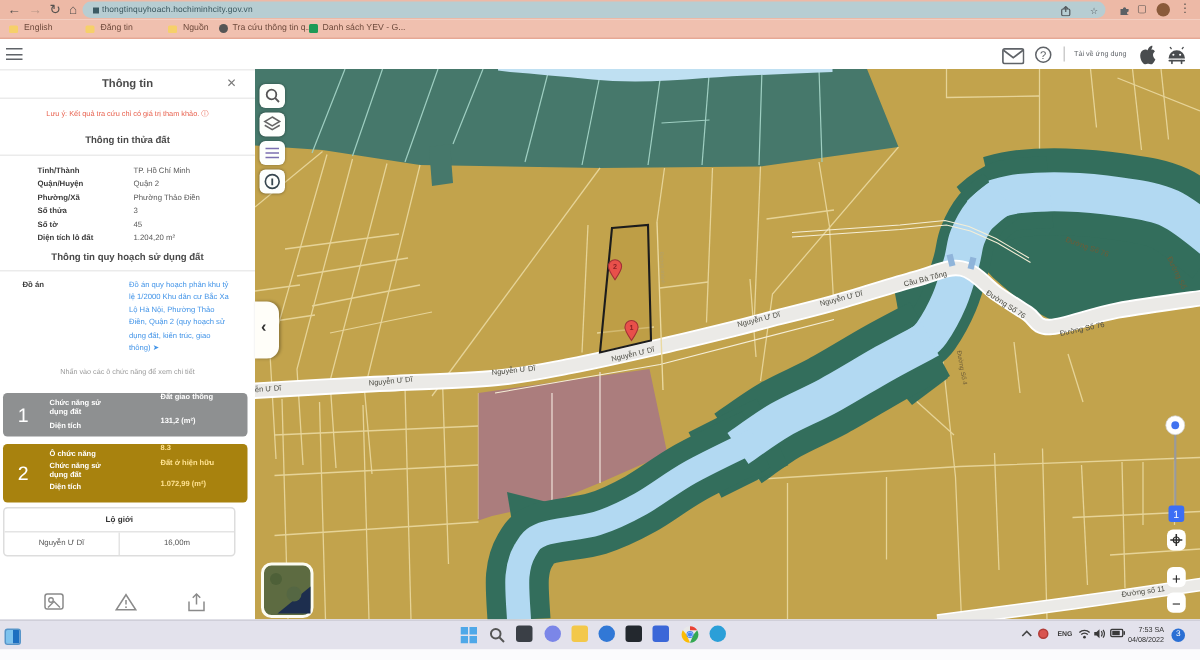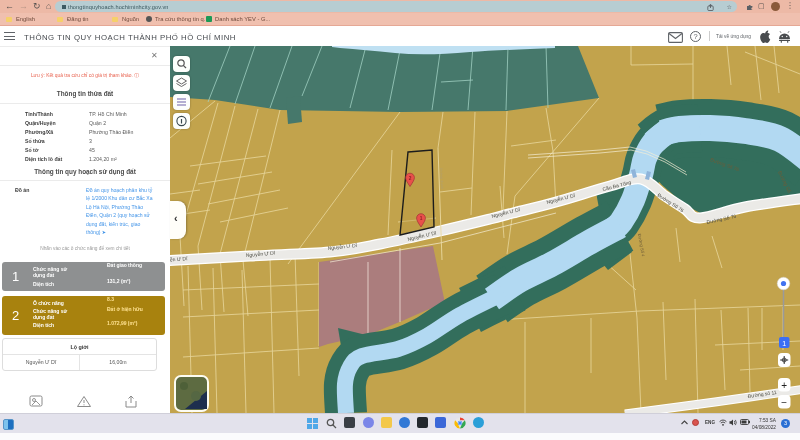--- a/index.html
+++ b/index.html
@@ -86,21 +86,20 @@
     <span style="position:absolute;left:146px;top:3px;width:6px;height:6px;border-radius:50%;background:#555;"></span>
     <span class="bkm" style="left:155px;">Tra cứu thông tin q...</span>
     <span style="position:absolute;left:206px;top:3px;width:6px;height:6px;border-radius:1px;background:#1d9a57;"></span>
     <span class="bkm" style="left:215px;">Danh sách YEV - G...</span>
   </div>
 
   <div id="appbar">
     <div class="hline" style="top:5px;"></div>
     <div class="hline" style="top:8.5px;"></div>
     <div class="hline" style="top:12px;"></div>
-    <div id="title">THÔNG TIN QUY HOẠCH THÀNH PHỐ HỒ CHÍ MINH</div>
     <svg style="position:absolute;left:668px;top:4.5px;" width="15" height="11" viewBox="0 0 15 11">
         <rect x="0.6" y="0.6" width="13.8" height="9.8" rx="1.2" fill="none" stroke="#5f6368" stroke-width="1.1"></rect>
         <path d="M1,1.5 L7.5,6.5 L14,1.5" fill="none" stroke="#5f6368" stroke-width="1.1"></path>
       </svg>
     <span style="position:absolute;left:690px;top:4px;width:11px;height:11px;border:1.2px solid #5f6368;border-radius:50%;font-size:7.5px;color:#5f6368;text-align:center;line-height:10px;">?</span>
     <span style="position:absolute;left:709px;top:4px;width:1px;height:10px;background:#ccc;"></span>
     <span style="position:absolute;left:716px;top:6.5px;font-size:4.8px;color:#5f6368;">Tải về ứng dụng</span>
     <svg style="position:absolute;left:760px;top:3px;" width="12" height="13" viewBox="0 0 24 26">
         <path d="M16.5,1 C16.7,3 15.8,4.8 14.7,6 C13.6,7.3 11.9,8.3 10.3,8.2 C10,6.3 10.9,4.4 12,3.2 C13.2,1.9 15.1,1 16.5,1 Z M20.5,19 C19.9,20.5 19.2,21.9 18.2,23.2 C17,24.8 16,25.9 14.5,26 C13,26 12.5,25.1 10.7,25.1 C8.9,25.1 8.3,26 6.9,26 C5.4,26 4.3,24.6 3.1,23 C0.7,19.6 -1,13.5 1.5,9.4 C2.7,7.4 4.9,6.1 7.2,6.1 C8.7,6.1 10.1,7.1 11,7.1 C11.9,7.1 13.7,5.9 15.5,6.1 C16.3,6.1 18.5,6.4 19.9,8.5 C19.8,8.6 17.3,10.1 17.3,13.2 C17.4,16.9 20.5,18.9 20.5,19 Z" fill="#494c4f"></path>
       </svg>
@@ -289,20 +288,21 @@
       </svg></div>
   <div class="mbtn" style="left:173px; top:113px;"><svg width="17" height="16" viewBox="0 0 17 16">
         <circle cx="8.5" cy="8" r="4.6" fill="none" stroke="#37474f" stroke-width="1.1"></circle>
         <line x1="8.5" y1="6" x2="8.5" y2="10.5" stroke="#37474f" stroke-width="1.2"></line>
       </svg></div>
   <div id="collapse">
       <span>‹</span>
     </div>
 
   <div id="panel">
+    <div id="p-title">Thông tin</div>
     <div id="p-x">✕</div>
     <div class="pnl-div" style="top:18px;"></div>
     <div id="p-note">Lưu ý: Kết quả tra cứu chỉ có giá trị tham khảo. ⓘ</div>
     <div class="sechead" style="top:43px;">Thông tin thửa đất</div>
     <div class="pnl-div" style="top:56px;"></div>
     <div class="lbl" style="top:64px;">Tỉnh/Thành</div>
       <div class="val" style="top:64px;">TP. Hồ Chí Minh</div>
     <div class="lbl" style="top:73px;">Quận/Huyện</div>
       <div class="val" style="top:73px;">Quận 2</div>
     <div class="lbl" style="top:82px;">Phường/Xã</div>

